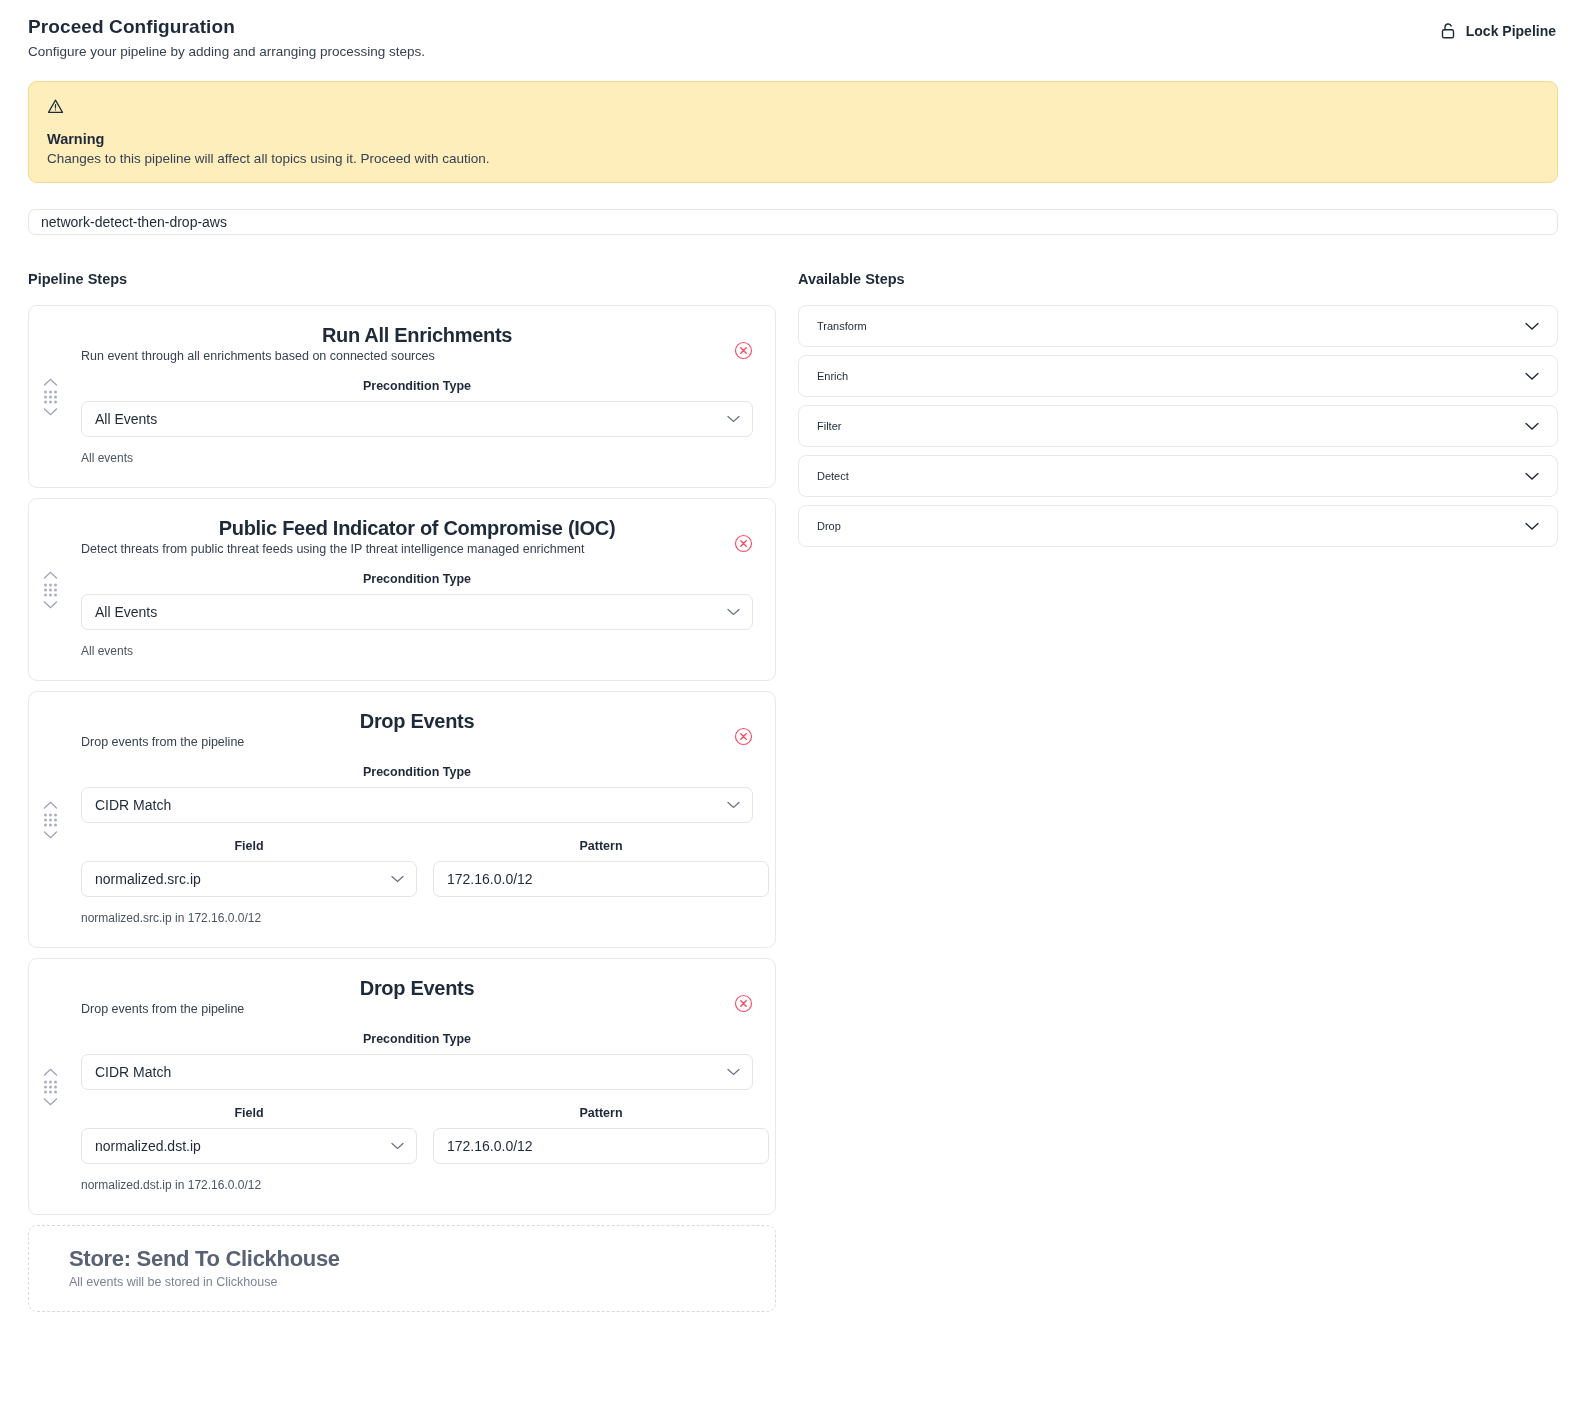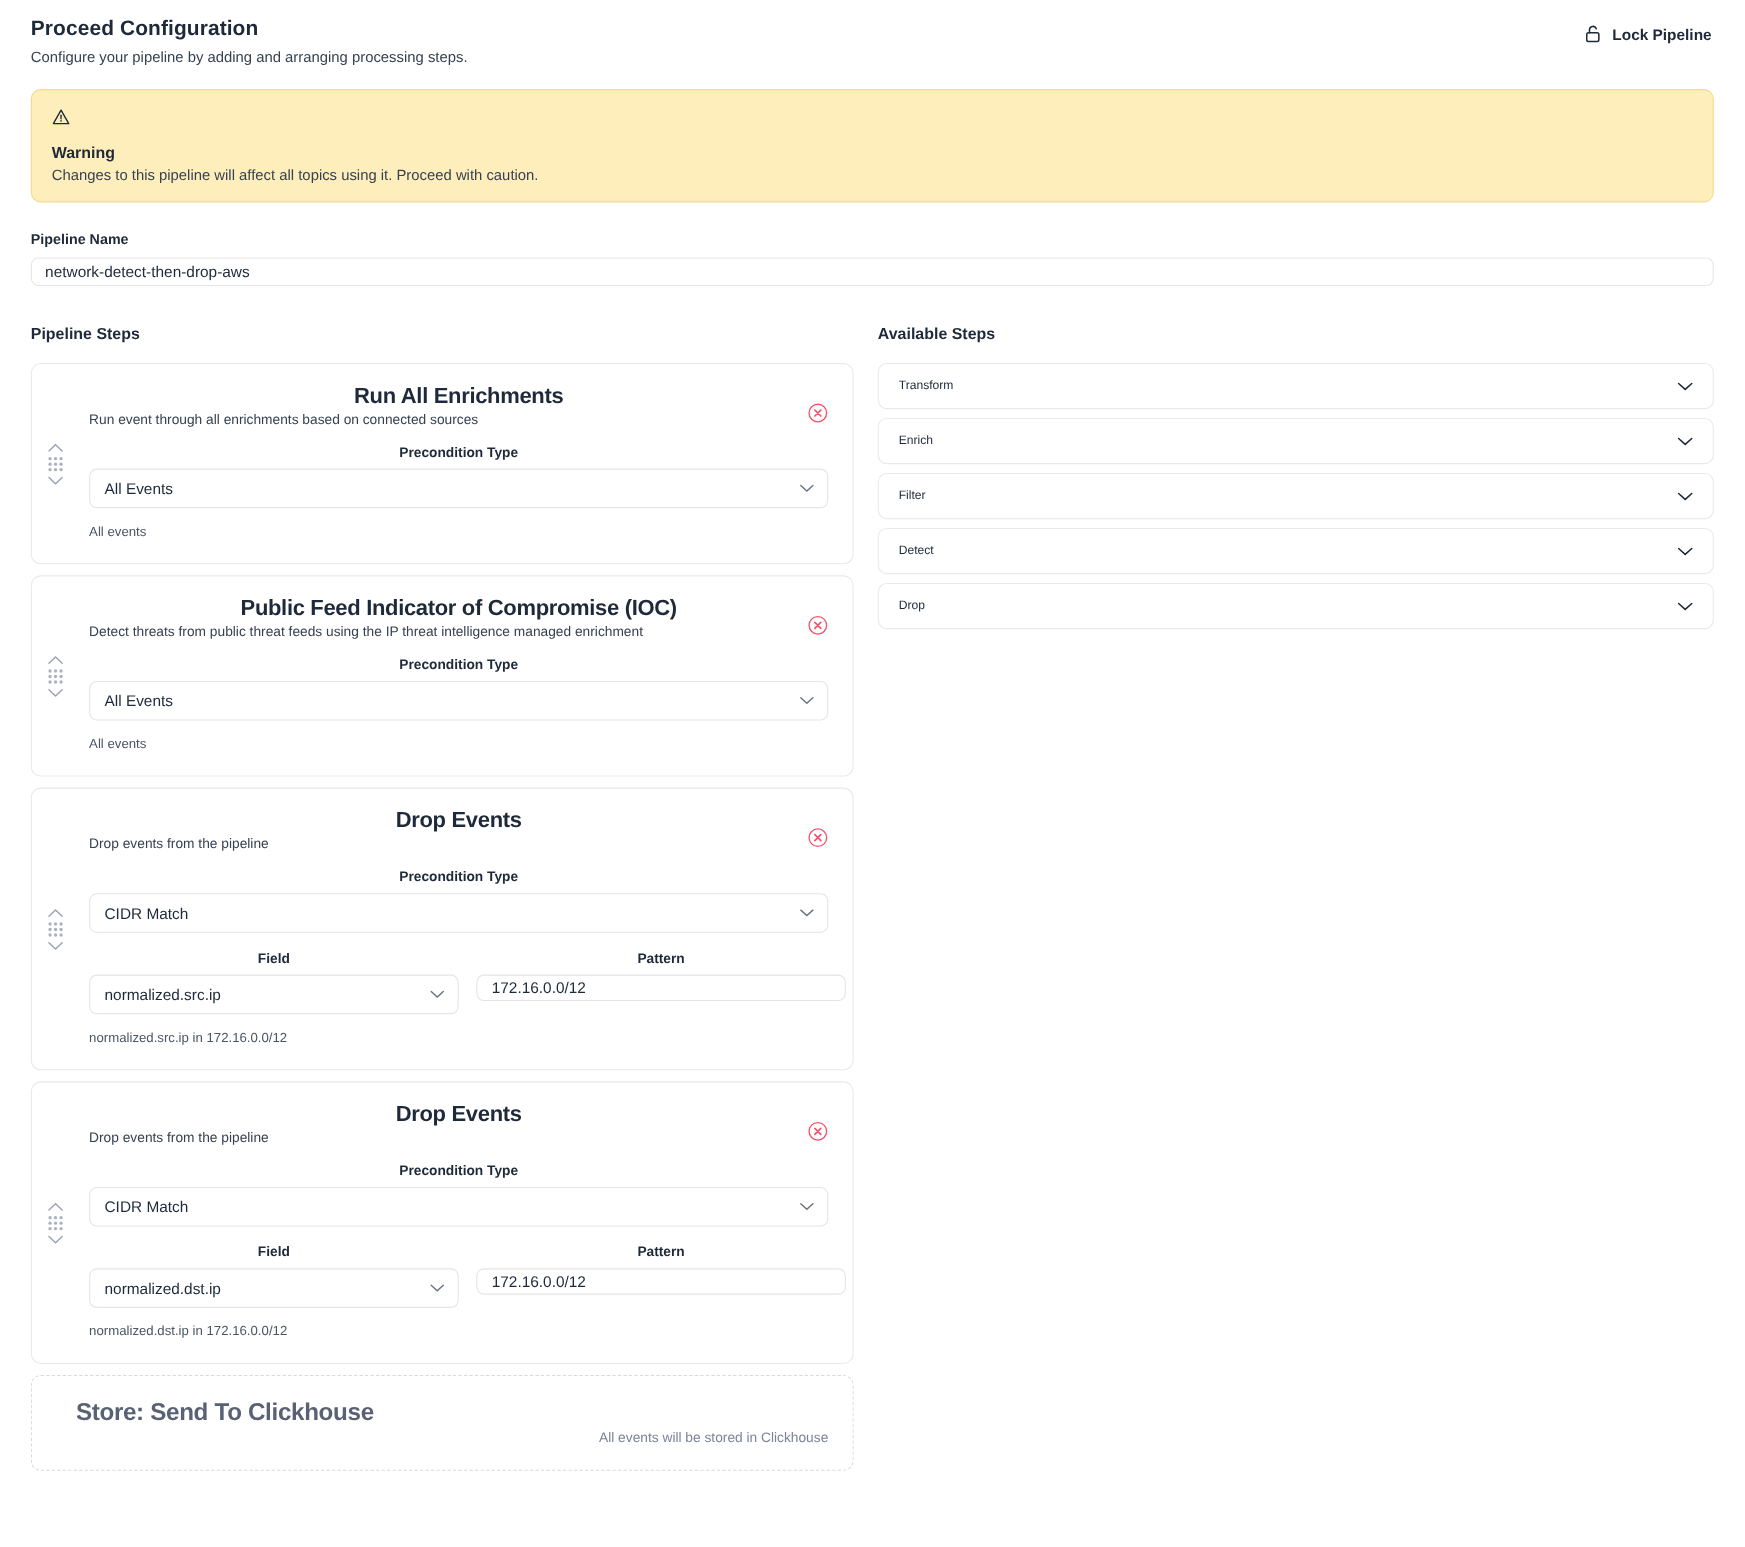--- a/index.html
+++ b/index.html
@@ -97,32 +97,32 @@
   .remove-btn {
     position: absolute; right: 22px; top: 34px;
     width: 20px; height: 20px; border: none; background: none; padding: 0; cursor: pointer; line-height: 0;
   }
   .row2 { display: flex; gap: 16px; margin-top: 16px; }
   .row2 > div { display: flex; flex-direction: column; }
   .col-field { width: 336px; flex: 0 0 336px; }
   .col-pattern { width: 336px; flex: 0 0 336px; }
   .row2 .sub-label { margin-top: 0; }
   .pattern-input {
-    width: 100%; height: 24px; border: 1px solid #e2e5e9; border-radius: 7px;
+    width: 100%; height: 36px; border: 1px solid #e2e5e9; border-radius: 7px;
     background: #fff; padding: 0 13px; font-size: 14px; color: #1e2939;
     font-family: "Liberation Sans", sans-serif; outline: none;
   }
 
   
   .store-card {
     border: 1px dashed #d5d9e0; border-radius: 9px; background: #fff;
     padding: 20px 22px 22px 40px; margin-top: 8px;
   }
   .store-title { font-size: 22px; font-weight: 700; color: #596274; letter-spacing: -.3px; }
-  .store-desc { font-size: 12.5px; color: #7b8496; margin-top: 3px; text-align: right; }
+  .store-desc { font-size: 12.5px; color: #7b8496; margin-top: 3px; }
 
   
   .accordion {
     width: 100%; height: 42px;
     border: 1px solid #e7e9ed; border-radius: 8px; background: #fff;
     display: flex; align-items: center; justify-content: space-between;
     padding: 0 18px; margin-bottom: 8px; cursor: pointer;
     font-size: 11px; color: #1e2939;
   }
   .accordion .caret { line-height: 0; }
@@ -156,21 +156,20 @@
         <circle cx="9" cy="12.6" r=".75" fill="#1e2939"></circle>
       </svg>
     </span>
     <div class="warn-body">
       <div class="warn-title">Warning</div>
       <div class="warn-text">Changes to this pipeline will affect all topics using it. Proceed with caution.</div>
     </div>
   </div>
 
   <div class="field-block">
-    <div class="field-label">Pipeline Name</div>
     <input class="text-input" type="text" value="network-detect-then-drop-aws" style="">
   </div>
 
   <div class="columns">
 
     <div class="col-left">
       <div class="col-heading">Pipeline Steps</div>
 
       <div class="step-card">
         <div class="drag-handle">

